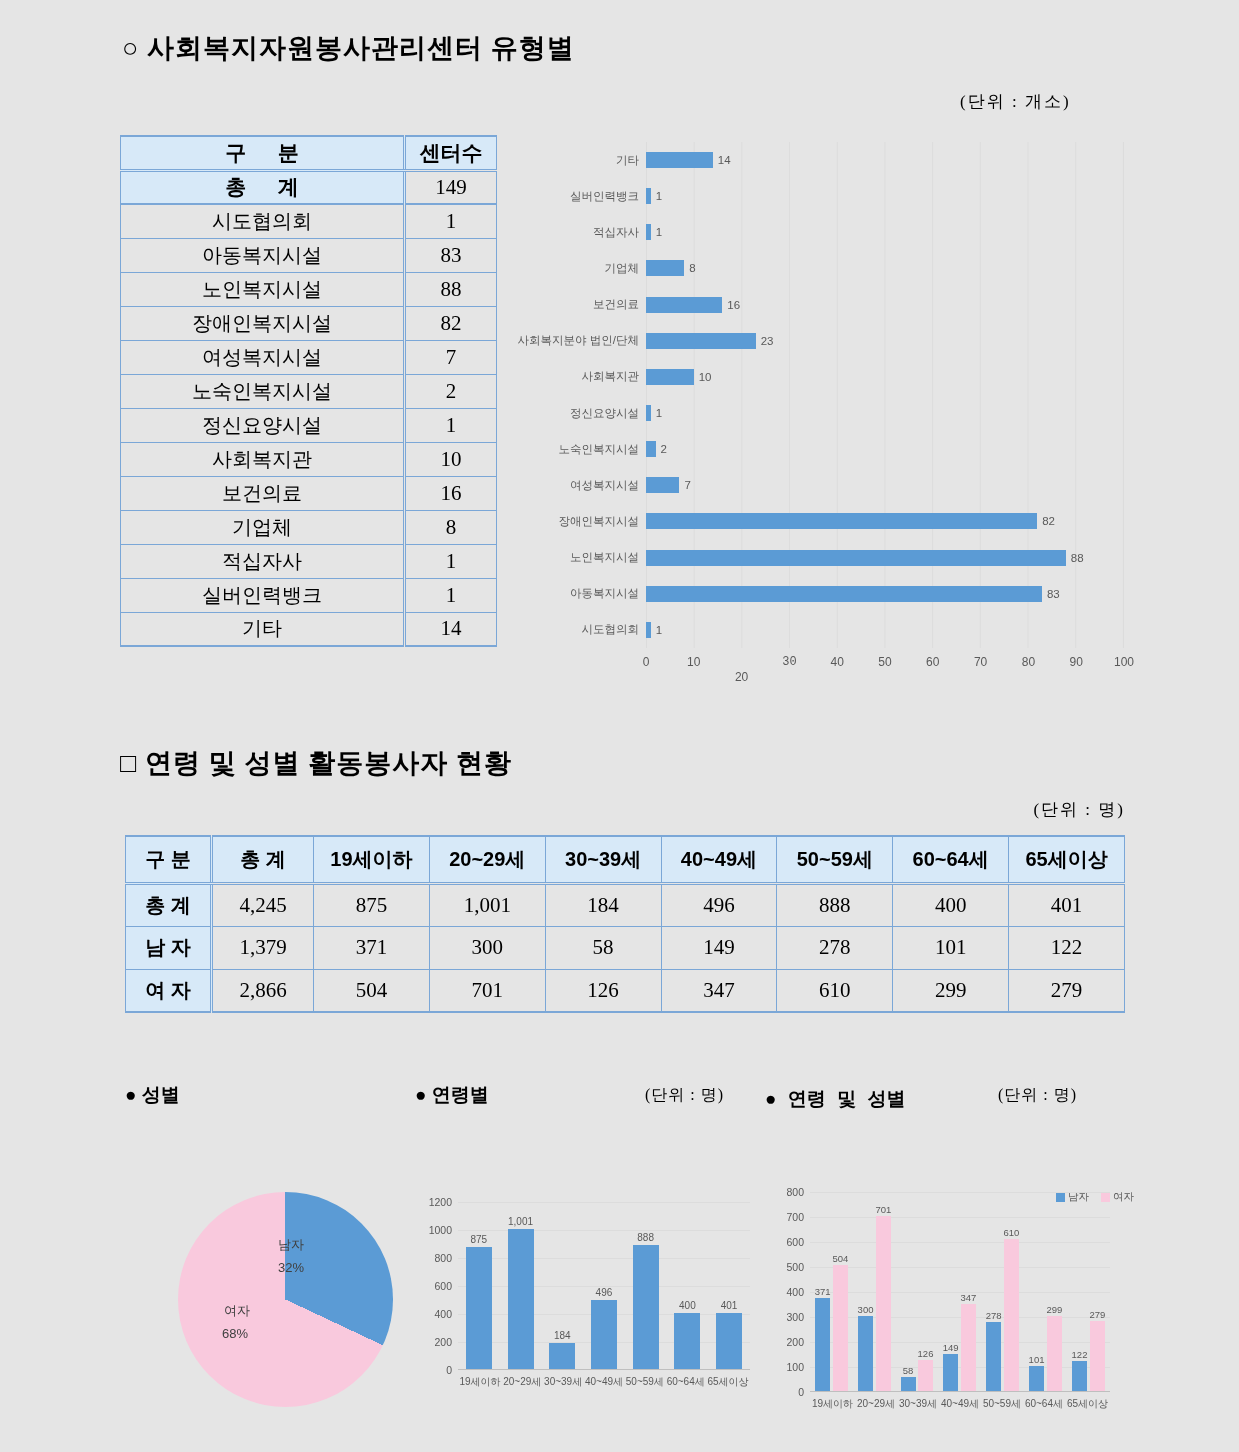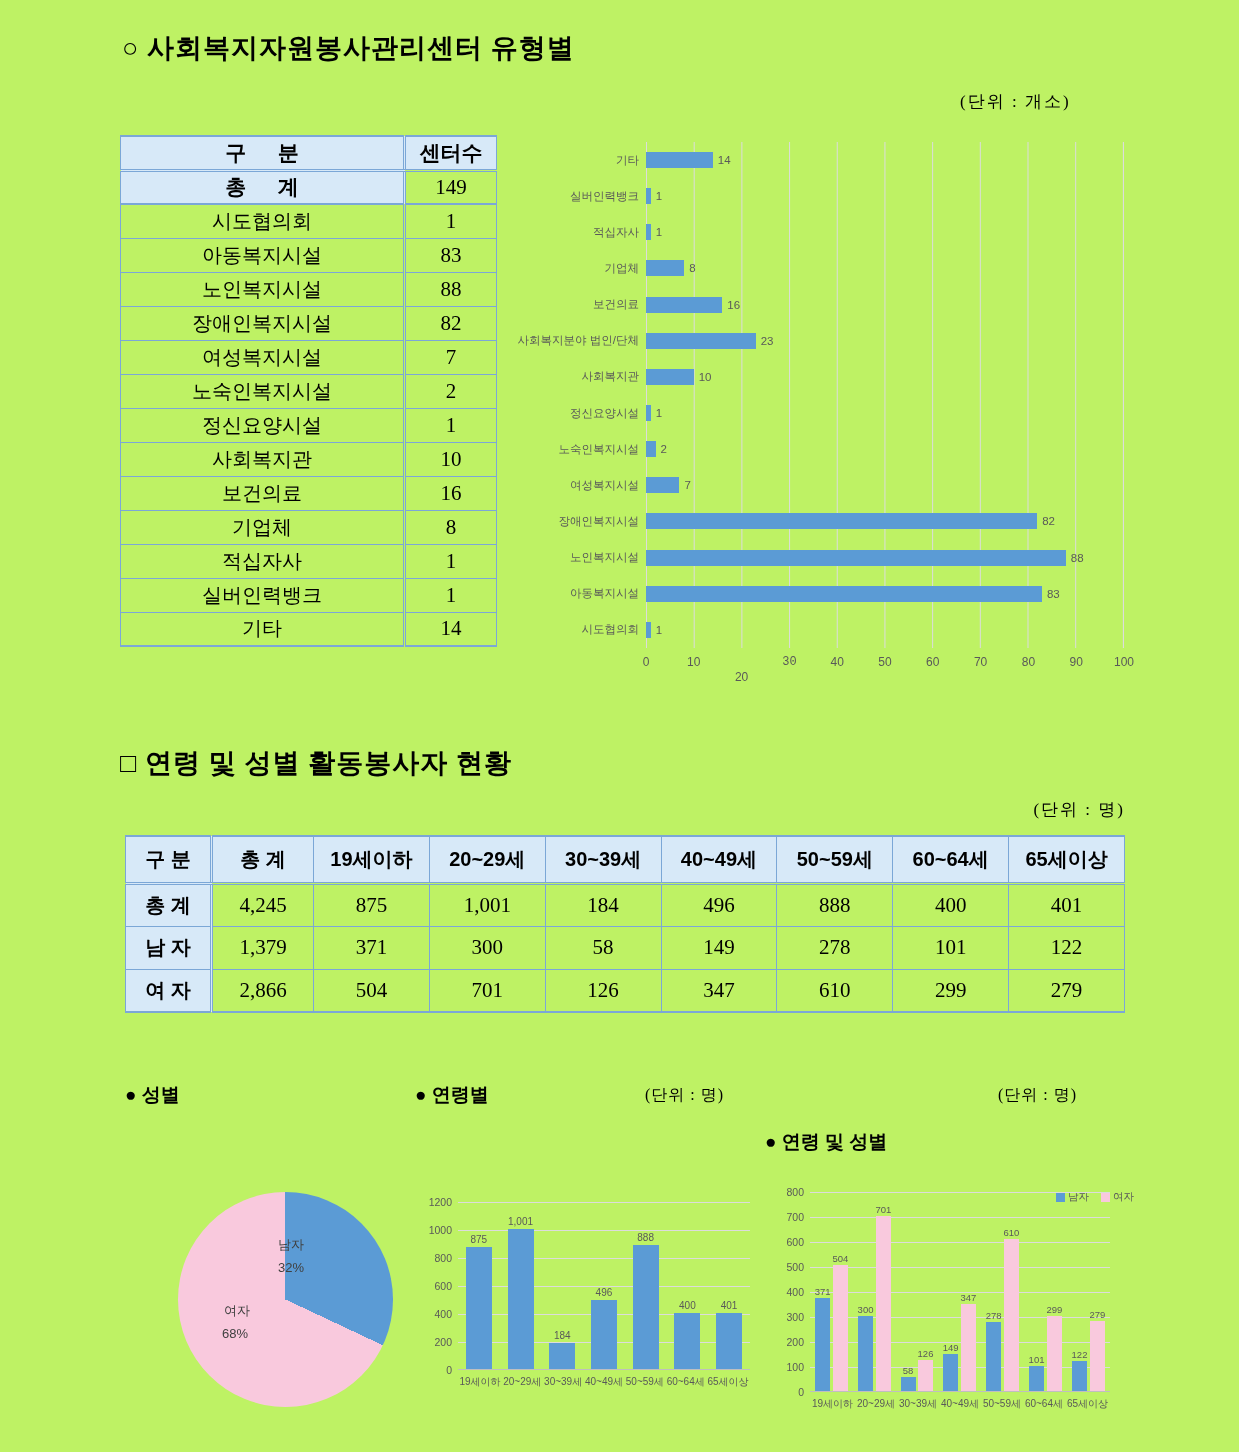--- a/index.html
+++ b/index.html
@@ -1,18 +1,18 @@
 <!DOCTYPE html>
 <html><head>
 <meta charset="utf-8">
 <style>
   * { margin:0; padding:0; box-sizing:border-box; }
   html,body { background:#ffffff; }
   .page {
-    position:relative; width:1239px; height:1452px; background:#bef264;
+    position:relative; width:1239px; height:1452px; background:#e5e5e5;
     font-family:"Liberation Serif","DejaVu Serif",serif; color:#000;
     overflow:hidden;
   }
   .serif { font-family:"Liberation Serif","DejaVu Serif",serif; }
   .pre   { white-space:pre; }
 
   
   .sec-title { position:absolute; font-weight:bold; font-size:27px; letter-spacing:1px; white-space:nowrap; }
   #sec1-title { left:122px; top:30px; }
   #sec2-title { left:120px; top:745px; }
@@ -60,21 +60,21 @@
   #table2 tbody td, #table2 tbody th { height:43px; }
   #table2 td { font-size:21px; font-family:"Liberation Serif","DejaVu Serif",serif; }
   #table2 td.t2-c1, #table2 thead th.t2-c1h { border-left:3px double #7BA7D7; }
   #table2 tbody tr:last-child td, #table2 tbody tr:last-child th { border-bottom:2px solid #7BA7D7; }
 
   
   .chart-head { position:absolute; font-family:"Liberation Sans","DejaVu Sans",sans-serif;
     font-weight:bold; font-size:19px; white-space:nowrap; }
   #head-pie { left:125px; top:1082px; }
   #head-age { left:415px; top:1082px; }
-  #head-ag  { left:765px; top:1129px; }
+  #head-ag  { left:765px; top:1086px;font-family:Liberation Mono, monospace; }
   .small-unit { position:absolute; font-size:16px; letter-spacing:1px; white-space:nowrap; }
   #unit-age { left:645px; top:1085px; }
   #unit-ag  { left:998px; top:1085px; }
 
   
   #pie { position:absolute; left:178px; top:1192px; width:215px; height:215px; border-radius:50%;
     font-family:"Liberation Sans","DejaVu Sans",sans-serif; color:#404040; }
   #pie span { position:absolute; font-size:13px; white-space:nowrap; }
   #pie-male      { left:100px; top:44px; }
   #pie-male-pct  { left:100px; top:68px; }

